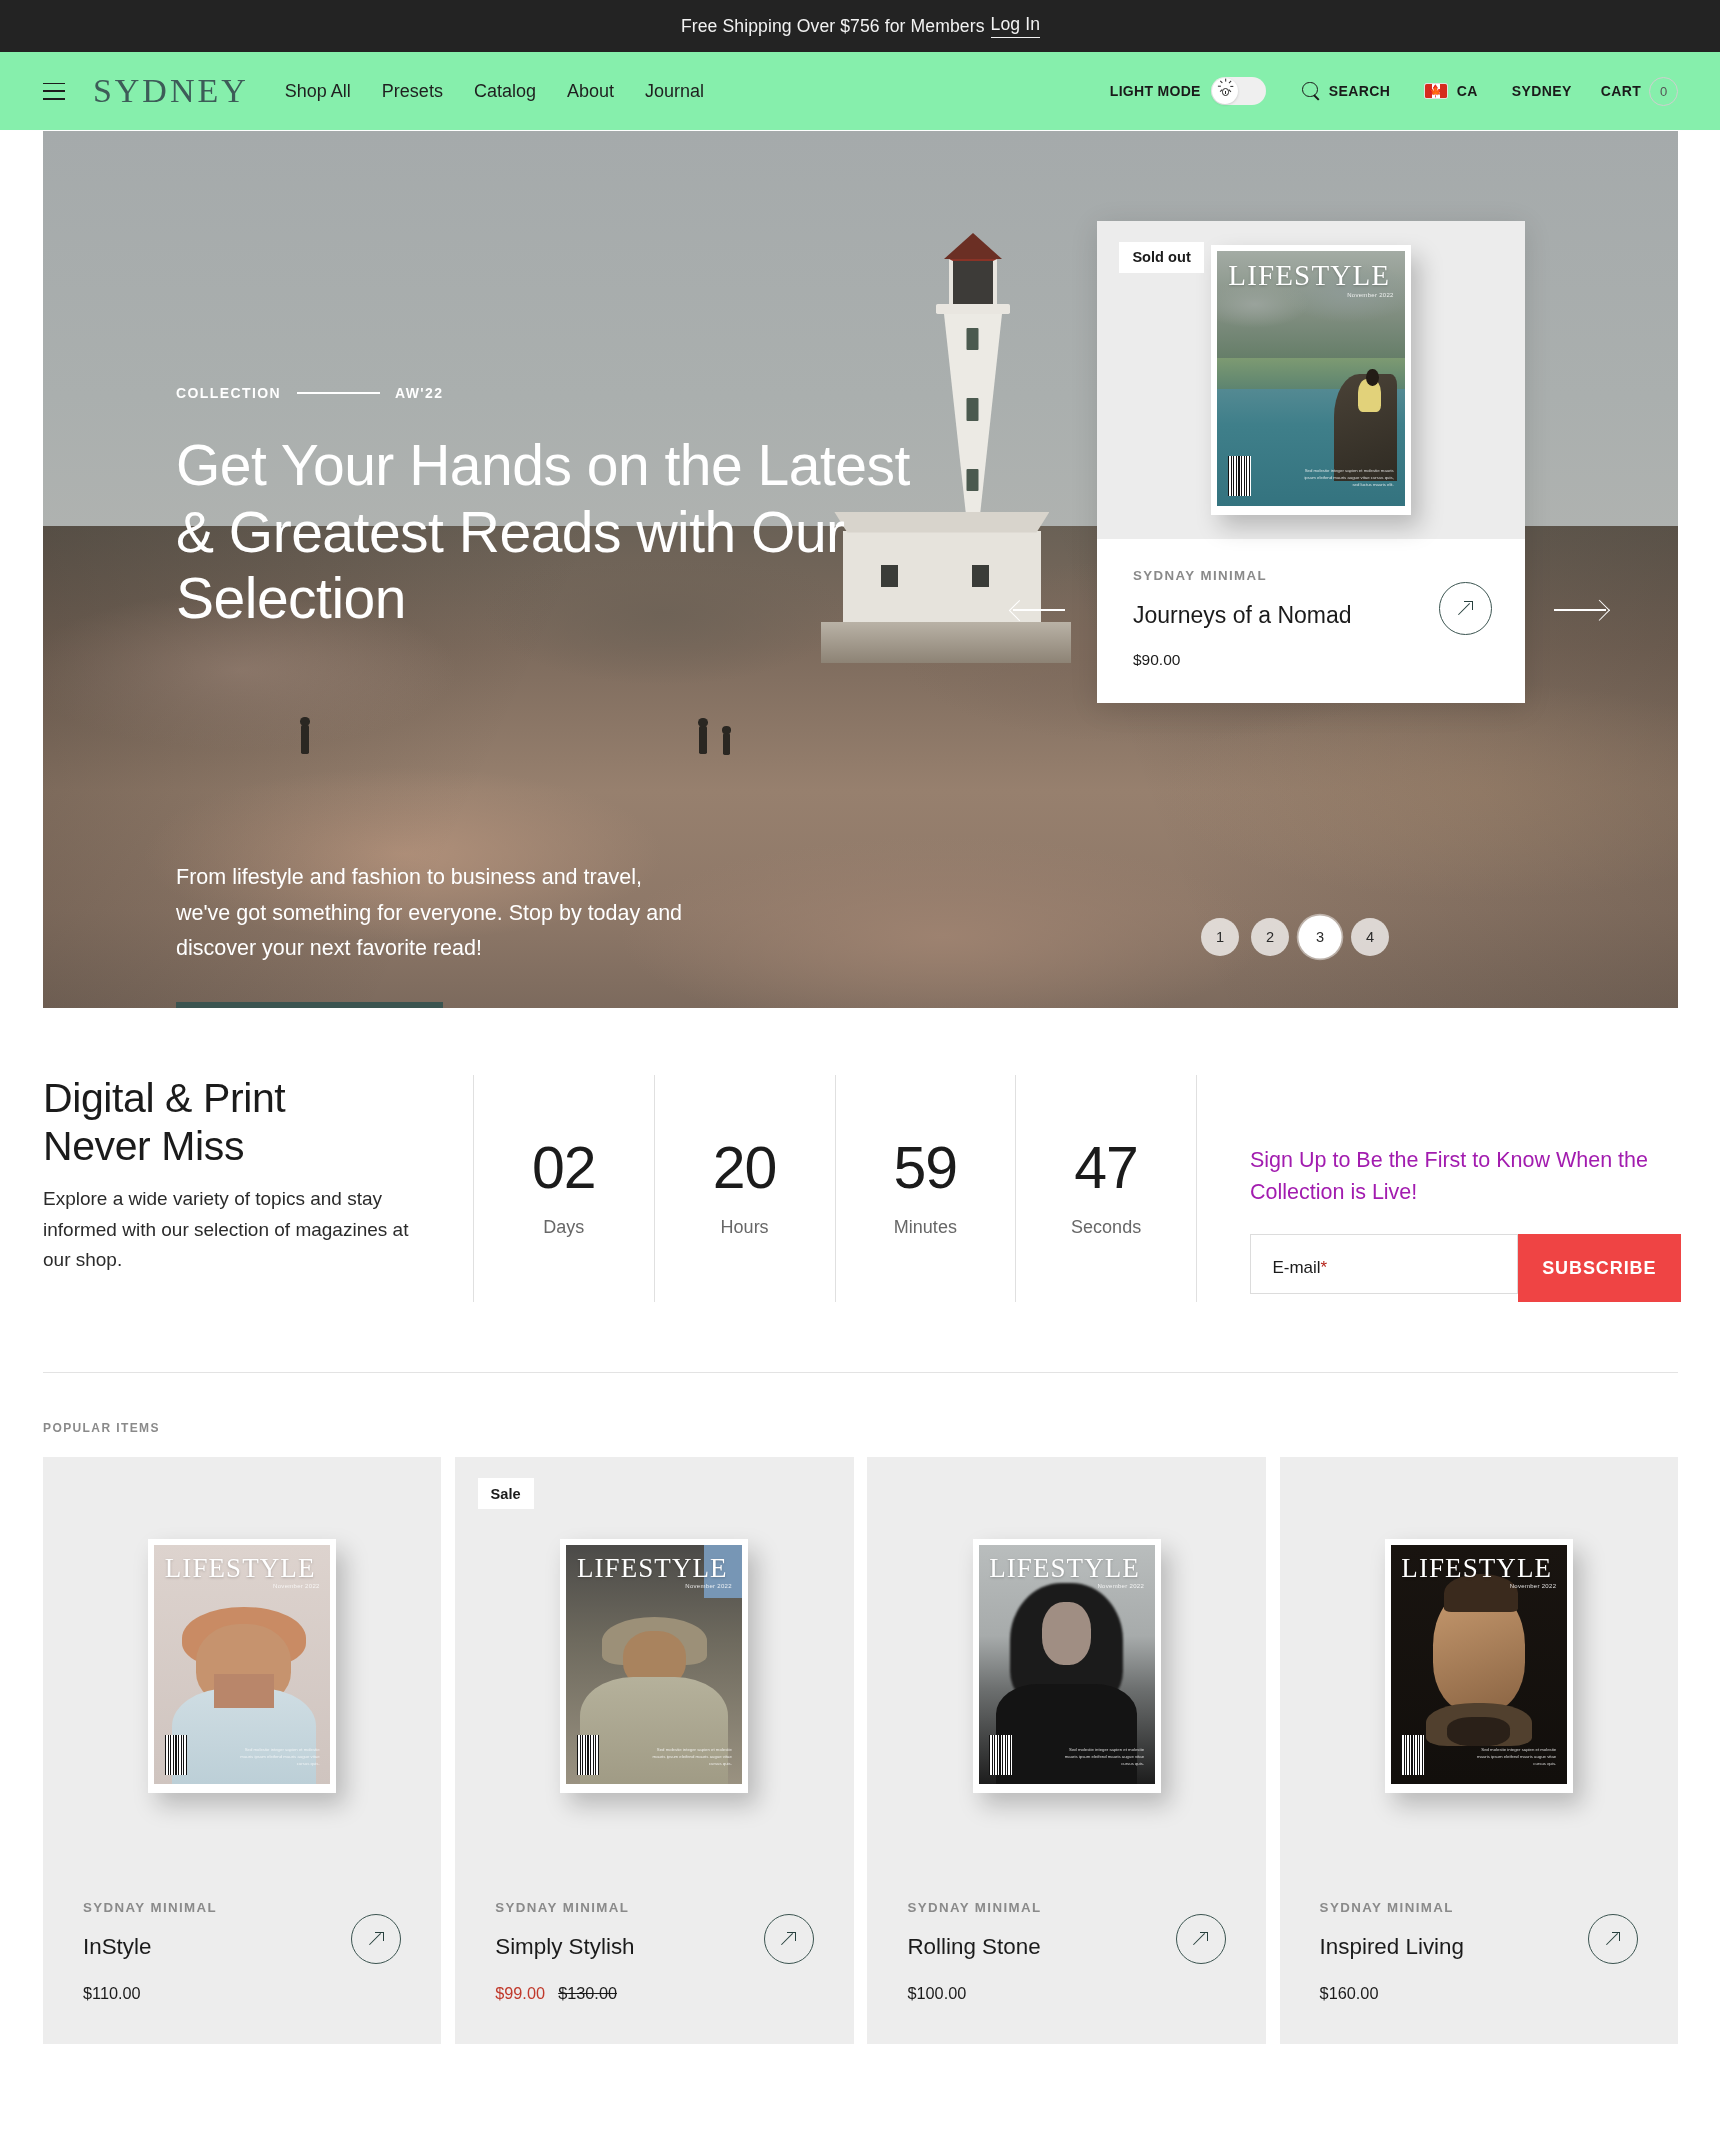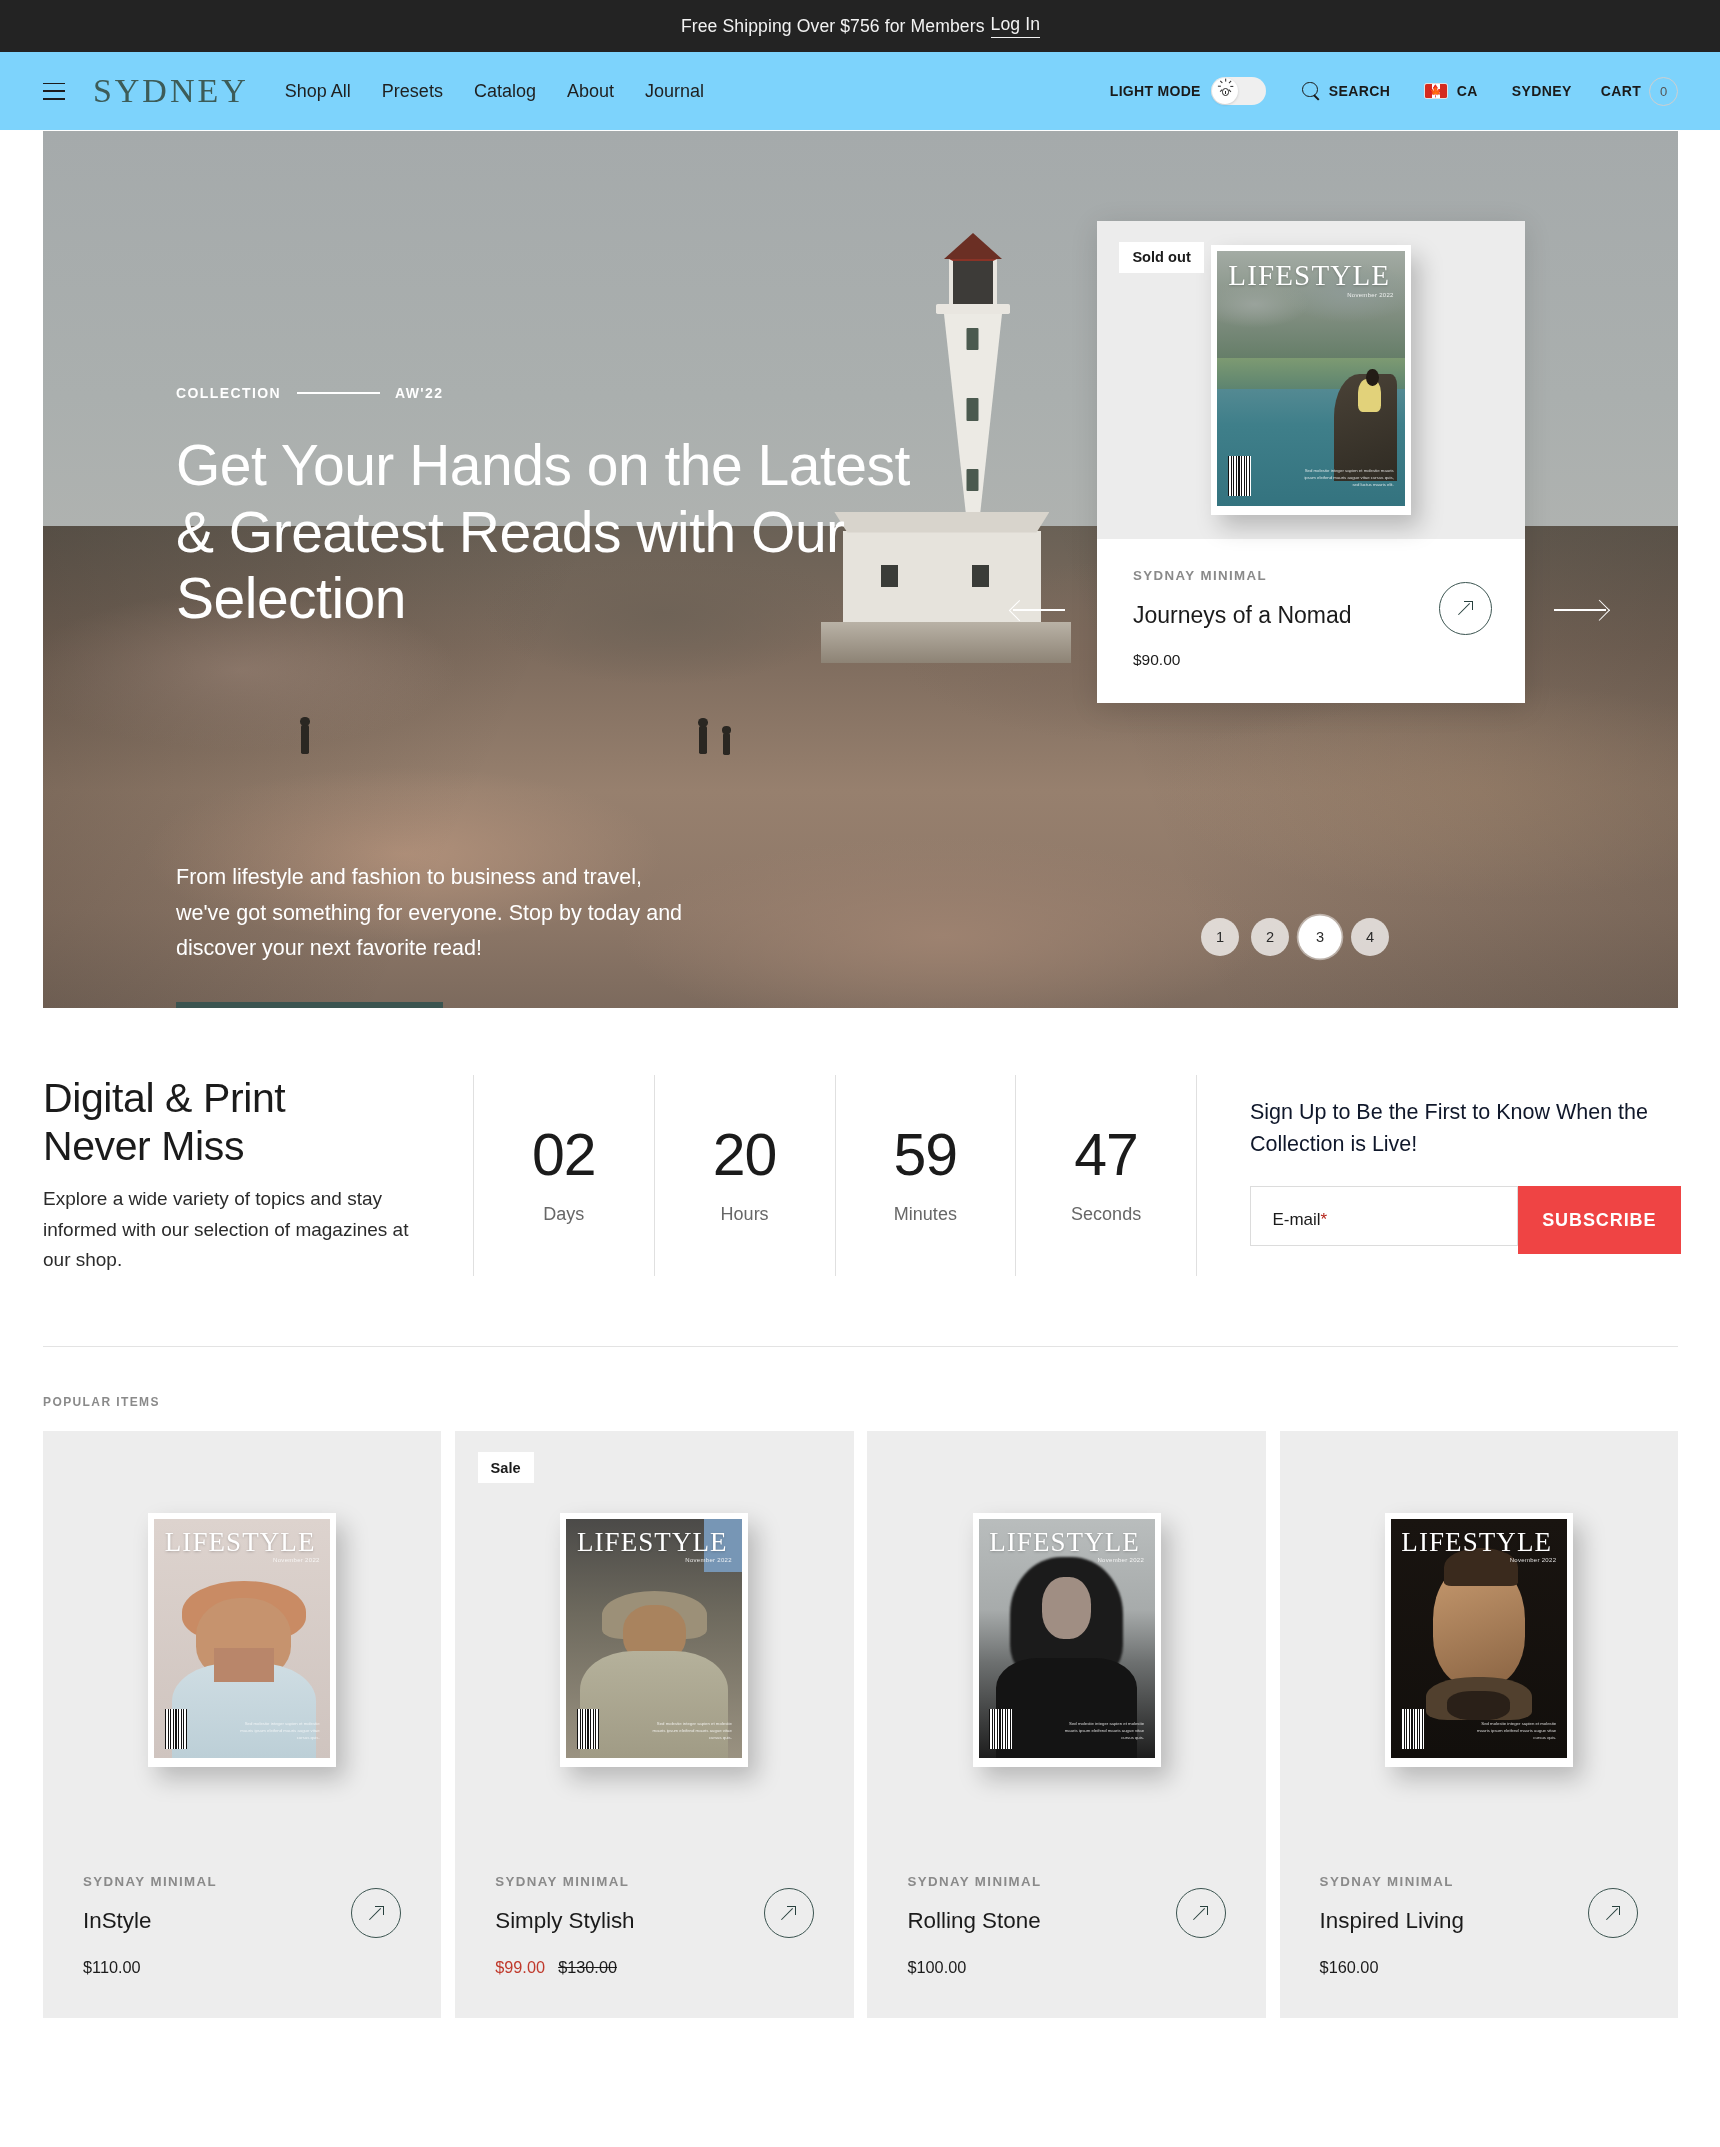--- a/index.html
+++ b/index.html
@@ -26,21 +26,21 @@
     margin-left: 6px;
     border-bottom: 1.7px solid #f2f2f2;
     padding-bottom: 1.7px;
     cursor: pointer;
     color: #f2f2f2;
   }
 
   
   .header {
     height: 79px;
-    background: #7dd3fc;
+    background: #86efac;
     display: flex;
     align-items: center;
     padding: 0 43px;
     border-bottom: 0.9px solid #ffffff;
   }
   .hamburger {
     width: 22.4px; height: 17px;
     display: flex; flex-direction: column; justify-content: space-between;
     cursor: pointer; margin-right: 27.5px;
   }
@@ -324,21 +324,21 @@
   }
   .cd-p { margin-top: 13.8px; font-size: 19px; line-height: 1.62; color:#2b2b2b; max-width: 404px; }
   .cd-units { display:flex; flex: 1; }
   .cd-unit {
     flex: 1; border-left: 0.9px solid #e0e0e0;
     display:flex; flex-direction: column; align-items:center; justify-content:center;
   }
   .cd-num { font-size: 59px; color:#1b1b1b; font-weight: 400; letter-spacing: -0.9px; line-height: 1;}
   .cd-lbl { margin-top: 19px; font-size: 18px; color:#676767; }
   .cd-right { width: 482px; border-left: 0.9px solid #e0e0e0; padding-left: 53px; padding-top: 20.6px;}
-  .cd-sign { font-size: 21.5px; line-height: 1.5; color:#0f172a; }
+  .cd-sign { font-size: 21.5px; line-height: 1.5; color:#a21caf;margin-top:48px; }
   .cd-form { margin-top: 26px; display:flex; gap: 0; }
   .cd-input {
     flex: 1; height: 60px; border: 0.9px solid #dcdcdc; background: #fff;
     padding: 0 22.4px; font-size: 17px; color:#1b1b1b; font-family: "Liberation Sans", sans-serif;
   }
   .cd-input::placeholder { color: #1b1b1b; }
   .req { color:#b42318; }
   .cd-sub-wrap { position: relative; display:flex; }
   .cd-sub {
     width: 163px; height: 68px; background:#ef4444; color:#fff; border:none;

